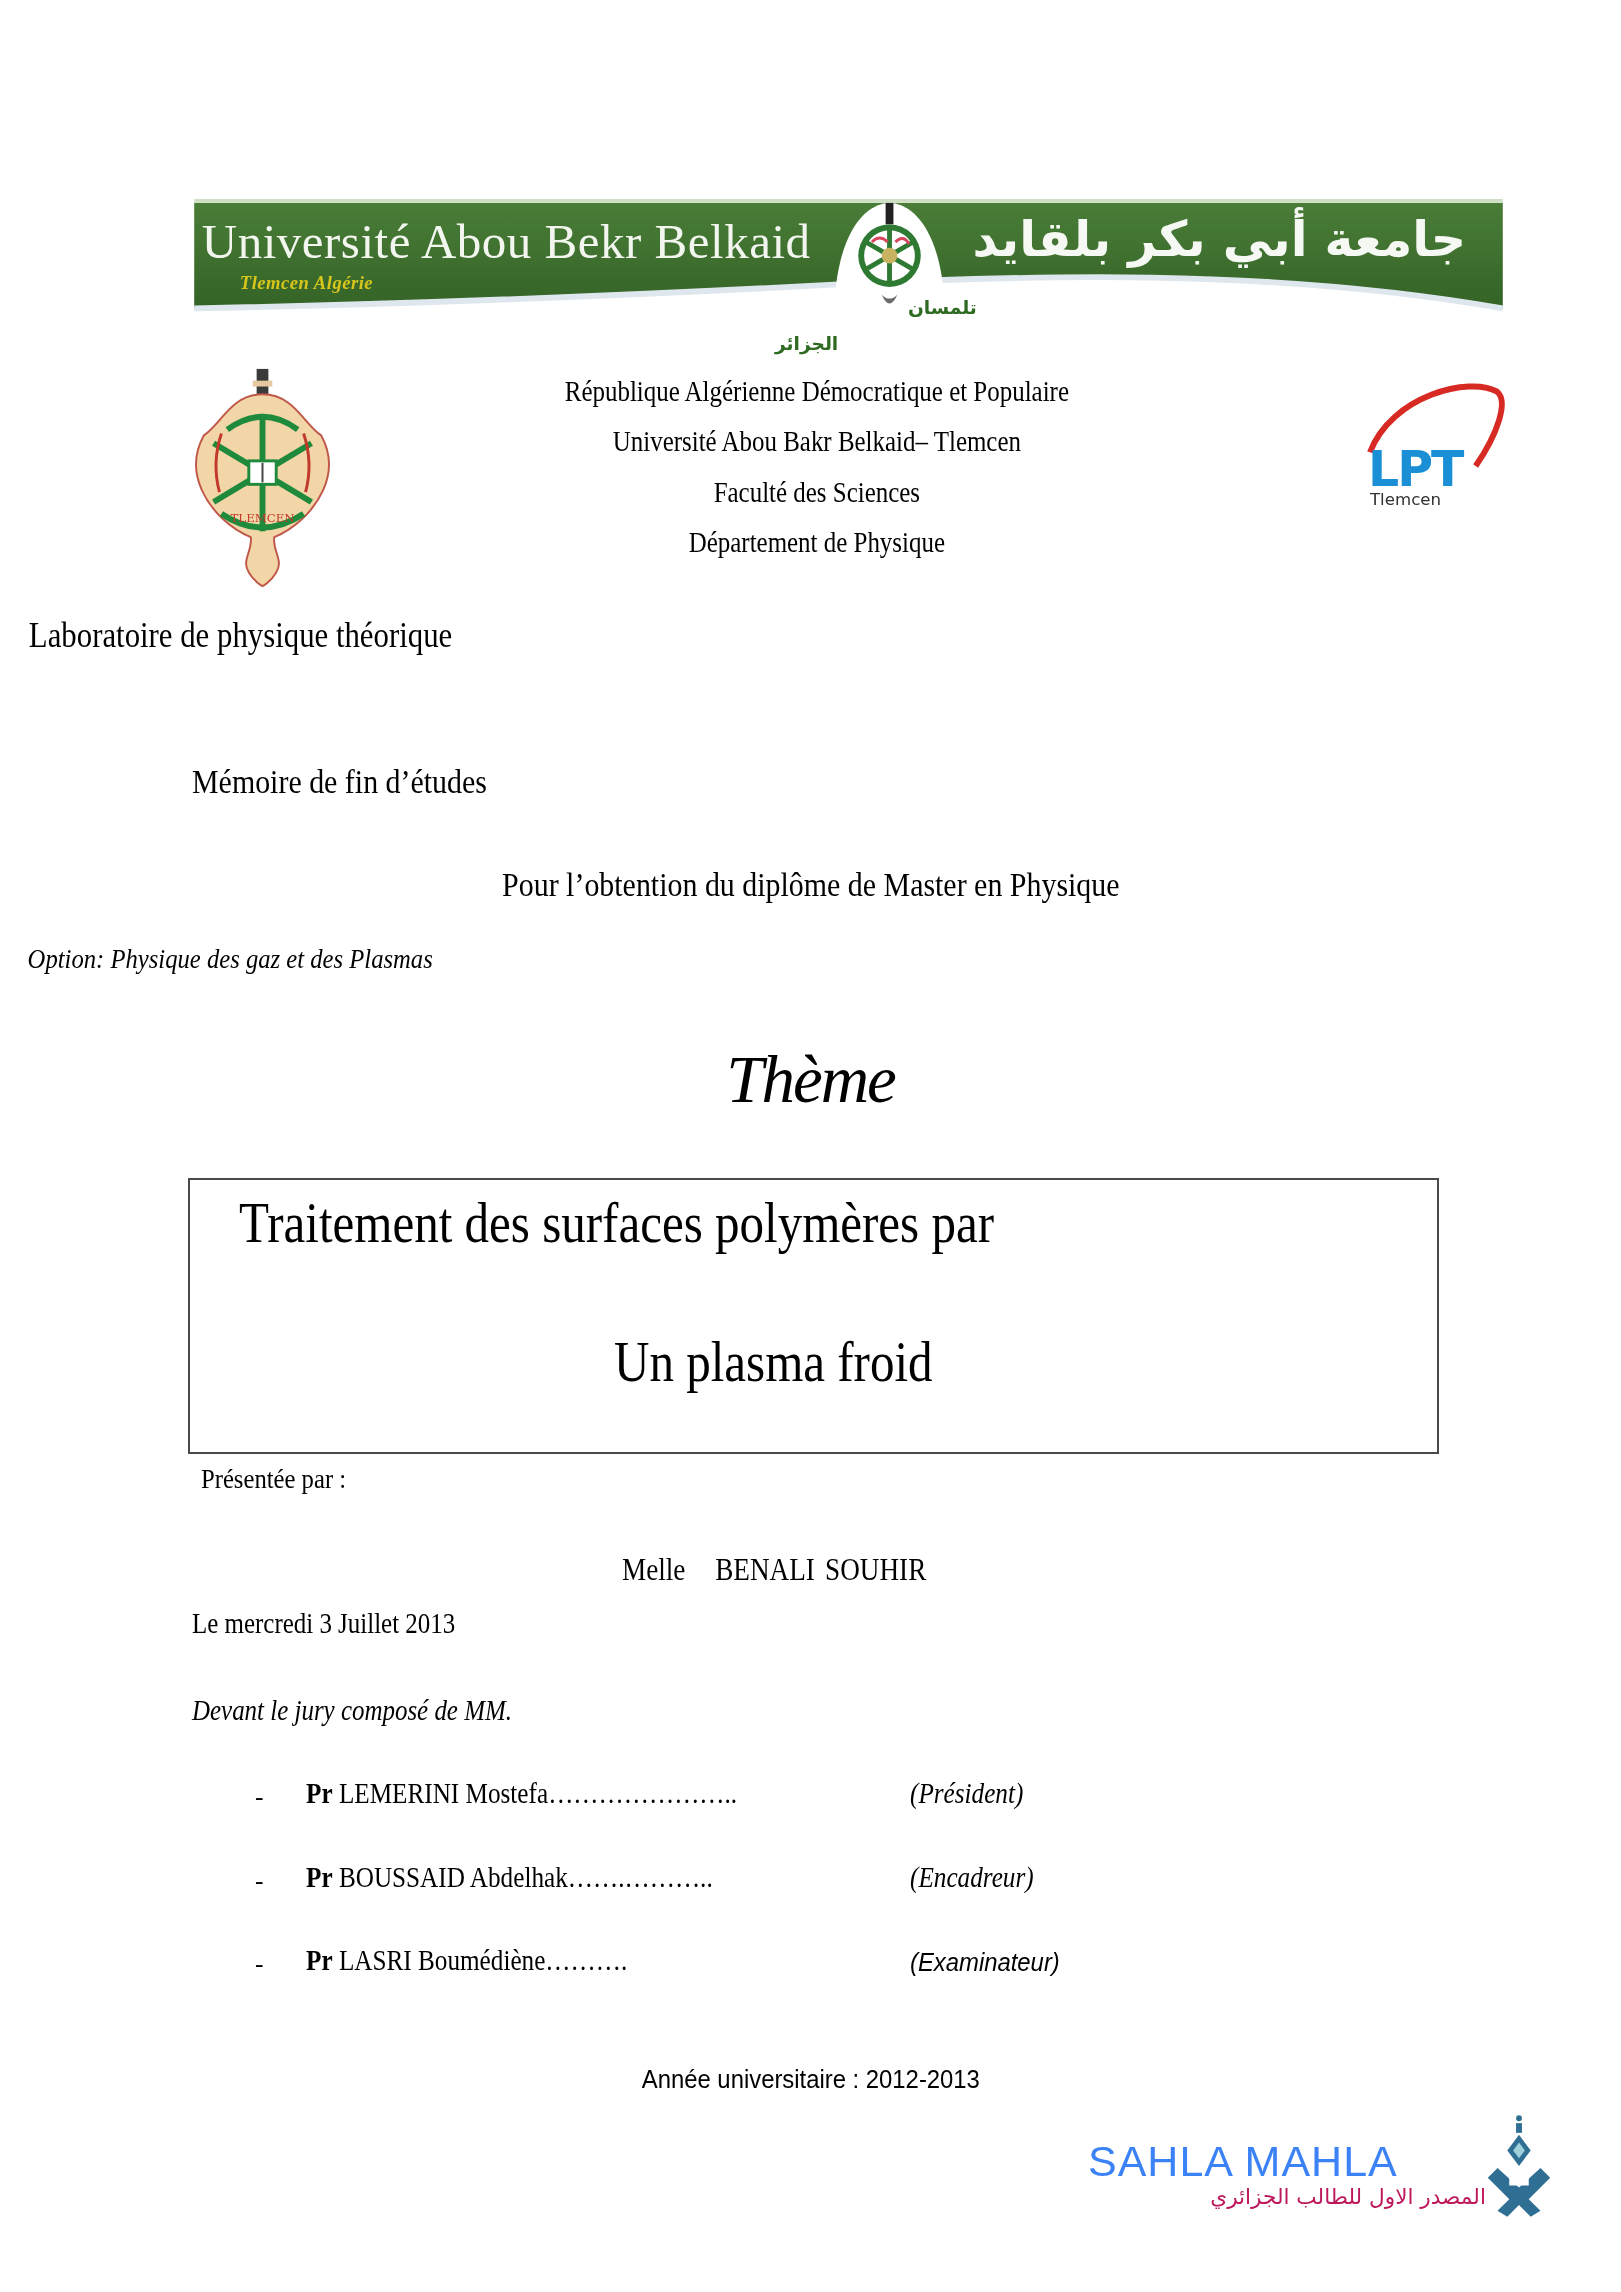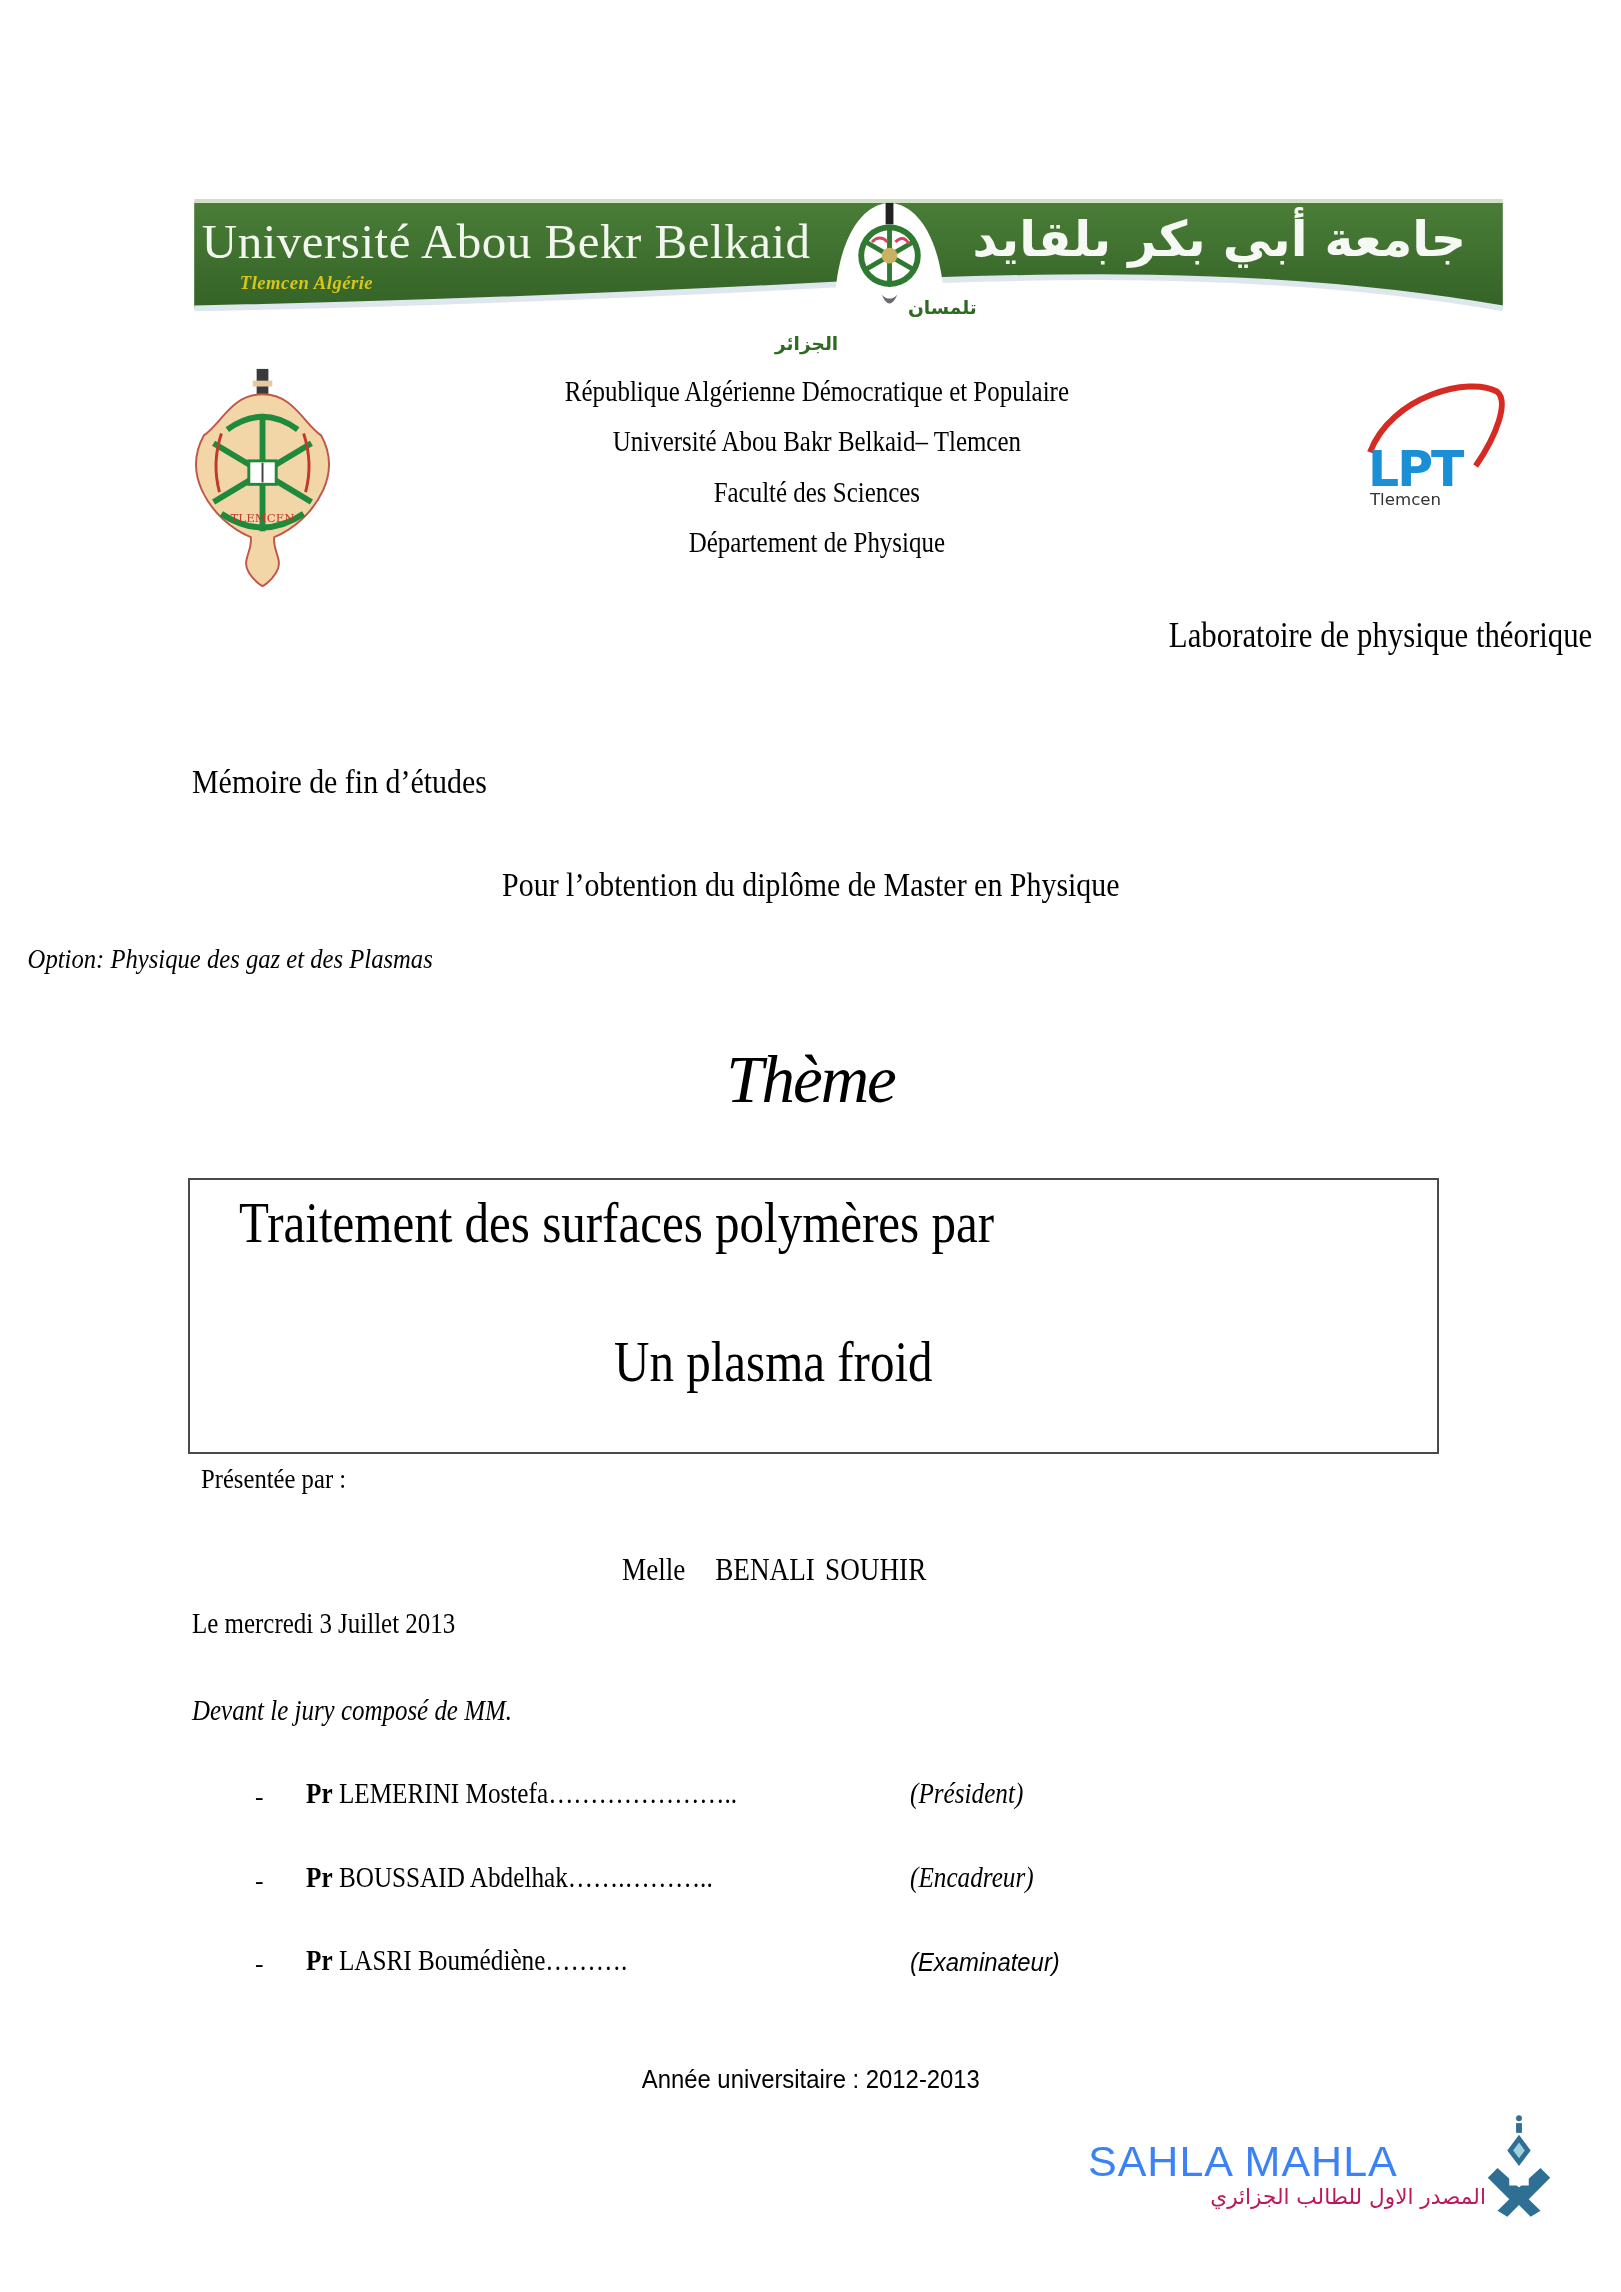--- a/index.html
+++ b/index.html
@@ -12,21 +12,21 @@
   .banner-fr { left: 9.8px; top: 13.7px; font-family: "Liberation Serif", serif; font-size: 49px; color: #f2f6ee; letter-spacing: 0.5px; white-space: nowrap; }
   .banner-sub { left: 11.8px; top: 73px; font-family: "Liberation Serif", serif; font-style: italic; font-weight: bold; font-size: 18.6px; color: #d8c51c; letter-spacing: 0.5px; white-space: nowrap; margin-left: 36px; }
   .banner-ar { right: 39px; top: 11.8px; font-family: "DejaVu Sans", sans-serif; font-weight: bold; font-size: 49px; color: #f6f8f3; direction: rtl; white-space: nowrap; }
   .banner-ar-sub { left: 583px; top: 98px; font-family: "DejaVu Sans", sans-serif; font-weight: bold; font-size: 18.6px; color: #2f6a22; white-space: nowrap; direction: rtl; margin-top: 36px; }
   .banner-ar-sub2 { left: 716px; top: 98px; font-family: "DejaVu Sans", sans-serif; font-weight: bold; font-size: 18.6px; color: #2f6a22; white-space: nowrap; direction: rtl; }
 
   
   .hdr { left: 0; width: 1621px; text-align: center; font-family: "Liberation Serif", serif; font-size: 29px; line-height: 35px; transform: scaleX(0.86); transform-origin: 856px 0; }
   .hdr span { display: inline-block; }
 
-  .lab { left: 0; width: 1621px; text-align: right; font-size: 35px; }
+  .lab { left: 0; width: 1621px; text-align: left; font-size: 35px; }
   .lab span, .memoire span, .pour span, .option span { display: inline-block; transform: scaleX(0.88); }
 
   .memoire { left: 192px; font-size: 34px; white-space: nowrap; transform: scaleX(0.88); transform-origin: 0 0; }
   .pour { left: 0; width: 1621px; text-align: center; font-size: 34px; }
   .option { left: 0; width: 1445px; text-align: left; font-size: 28px; font-style: italic; }
 
   .theme { left: 0; width: 1621px; text-align: center; font-family: "Liberation Serif", serif; font-style: italic; font-size: 67px; letter-spacing: -2px; }
 
   .titlebox { left: 188px; top: 1178px; width: 1251px; height: 276px; border: 2px solid #4a4a4a; box-sizing: border-box; }
   .title1 { left: 239px; top: 1190px; font-size: 57px; white-space: nowrap; transform: scaleX(0.86); transform-origin: 0 0; }

